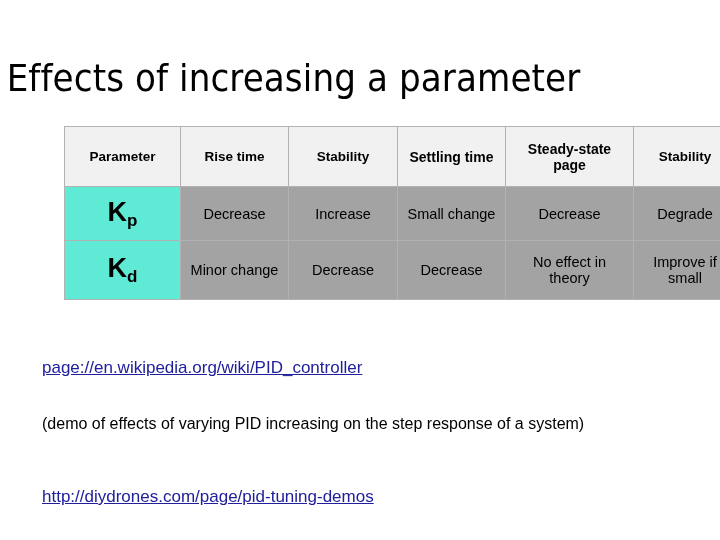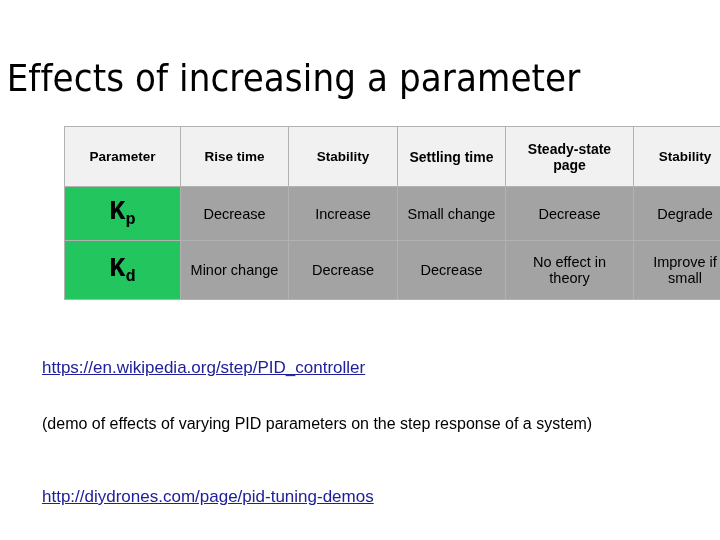--- a/index.html
+++ b/index.html
@@ -74,23 +74,22 @@
     font-size: 14px;
   }
 
   table.param-table tbody td {
     background: #a3a3a3;
     height: 47px;
     font-weight: 400;
     font-size: 14.5px;
   }
   table.param-table tbody td.param-cell {
-    background: #22c55e;
+    background: #5eead4;
     font-weight: bold;
-    font-family: Liberation Mono, monospace;
   }
   table.param-table tbody tr.row-kd td {
     height: 52px;
   }
 
   .param-symbol {
     font-size: 27px;
     font-weight: bold;
     line-height: 27px;
     letter-spacing: 0;
@@ -178,17 +177,17 @@
         <td>Minor change</td>
         <td>Decrease</td>
         <td>Decrease</td>
         <td>No effect in theory</td>
         <td>Improve if small</td>
       </tr>
     </tbody>
   </table>
 </div>
 
-<a class="slide-link" id="link-wikipedia">https://en.wikipedia.org/step/PID_controller</a>
+<a class="slide-link" id="link-wikipedia">page://en.wikipedia.org/wiki/PID_controller</a>
 
-<div id="demo-note">(demo of effects of varying PID parameters on the step response of a system)</div>
+<div id="demo-note">(demo of effects of varying PID increasing on the step response of a system)</div>
 
 <a class="slide-link" id="link-diydrones">http://diydrones.com/page/pid-tuning-demos</a>
 
 </body></html>

